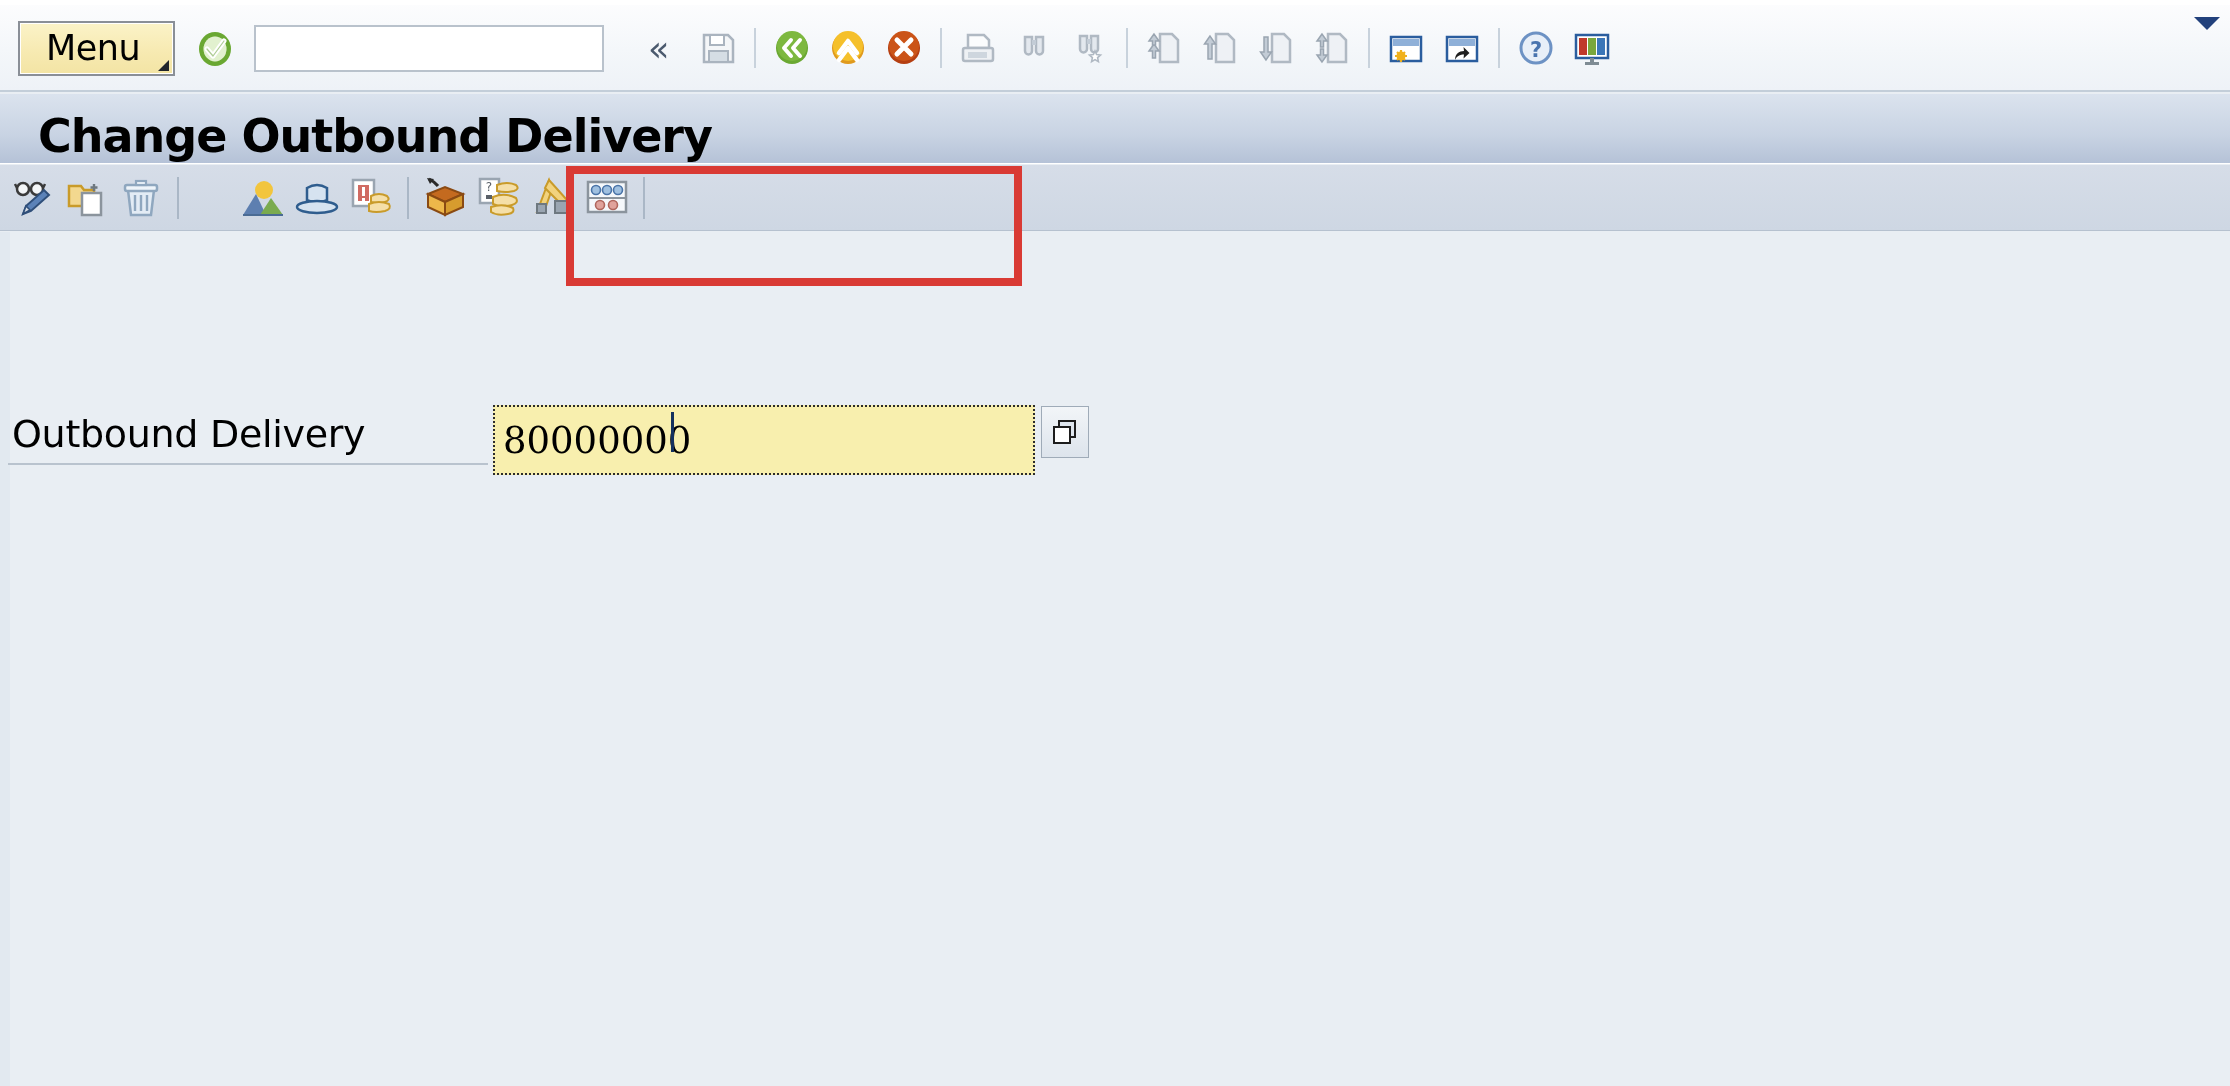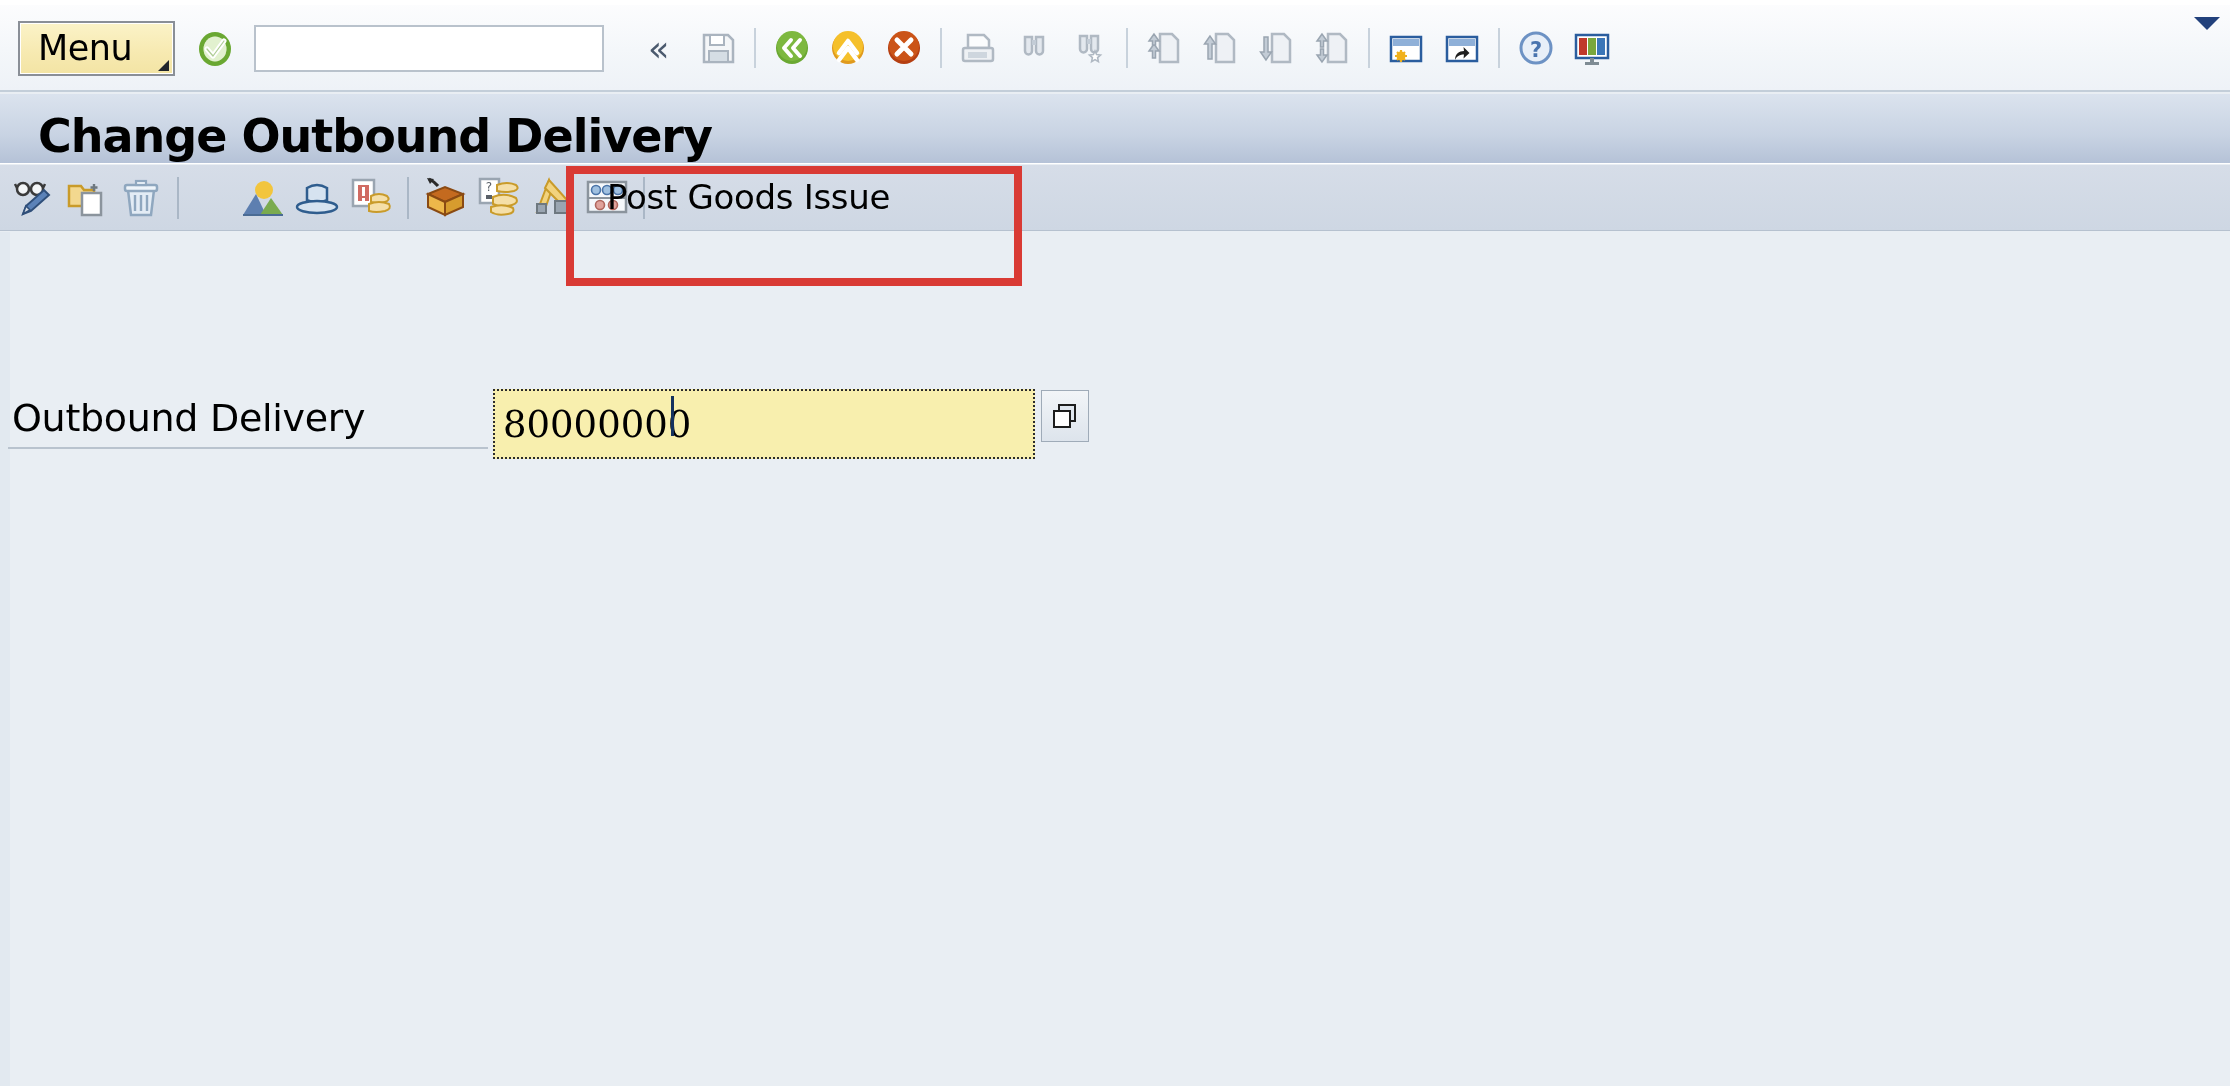--- a/index.html
+++ b/index.html
@@ -50,21 +50,21 @@
     border: 2px solid #8a8f97;
     box-shadow: inset 0 0 0 1px #ffffff;
     box-sizing: border-box;
     display: flex;
     align-items: center;
     cursor: pointer;
   }
   .menu-btn-label {
     font-size: 35px;
     color: #000000;
-    padding-left: 18px;
+    padding-left: 26px;
     line-height: 1;
     letter-spacing: -0.5px;
   }
   .menu-btn-corner {
     position: absolute;
     right: 4px;
     bottom: 3px;
     width: 0; height: 0;
     border-left: 11px solid transparent;
     border-bottom: 11px solid #20242a;
@@ -250,21 +250,21 @@
     position: absolute;
     left: 0; top: 0;
     width: 10px;
     height: 854px;
     background: #e2e9f0;
   }
 
   .field-row {
     position: absolute;
     left: 0;
-    top: 160px;
+    top: 176px;
     width: 2230px;
     height: 60px;
   }
   .field-label {
     position: absolute;
     left: 12px;
     top: 0px;
     font-size: 38px;
     color: #000000;
     line-height: 52px;
@@ -601,21 +601,20 @@
           <circle cx="35" cy="16" r="4.5" fill="#9fc0e0" stroke="#4a74a8" stroke-width="1.6"></circle>
           <circle cx="17" cy="31" r="4.5" fill="#e0a39c" stroke="#b0675e" stroke-width="1.6"></circle>
           <circle cx="30" cy="31" r="4.5" fill="#e0a39c" stroke="#b0675e" stroke-width="1.6"></circle>
         </svg>
       </div>
 
       <div class="app-sep"></div>
 
     </div>
 
-    <div class="pgi-btn">Post Goods Issue</div>
   </div>
 
   <div class="red-box"></div>
 
   <div class="content">
     <div class="content-left-strip"></div>
 
     <div class="field-row">
       <div class="field-label">Outbound Delivery</div>
       <div class="field-label-underline"></div>

